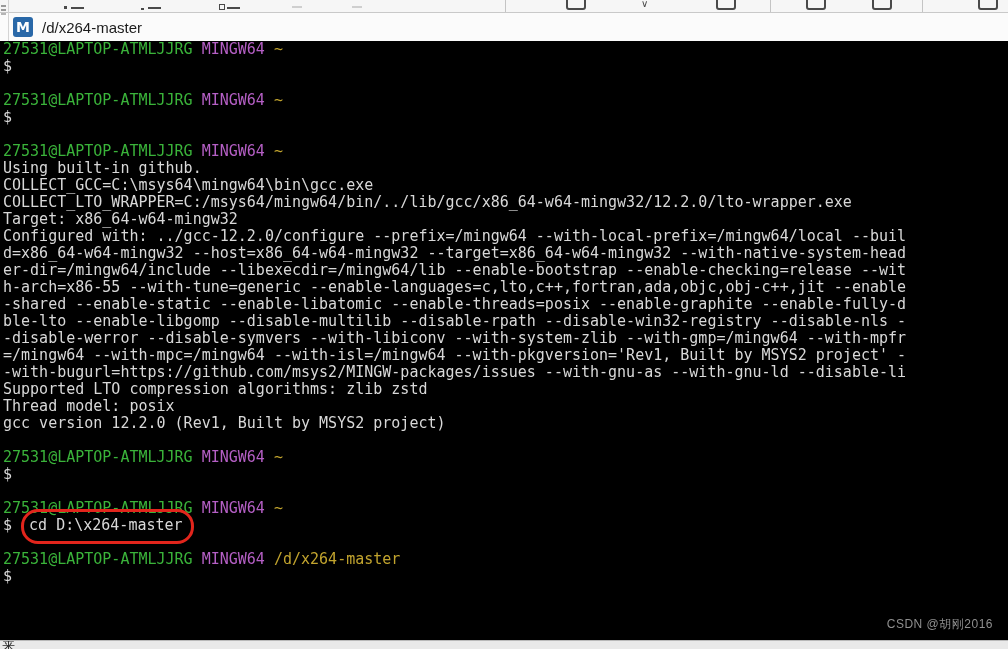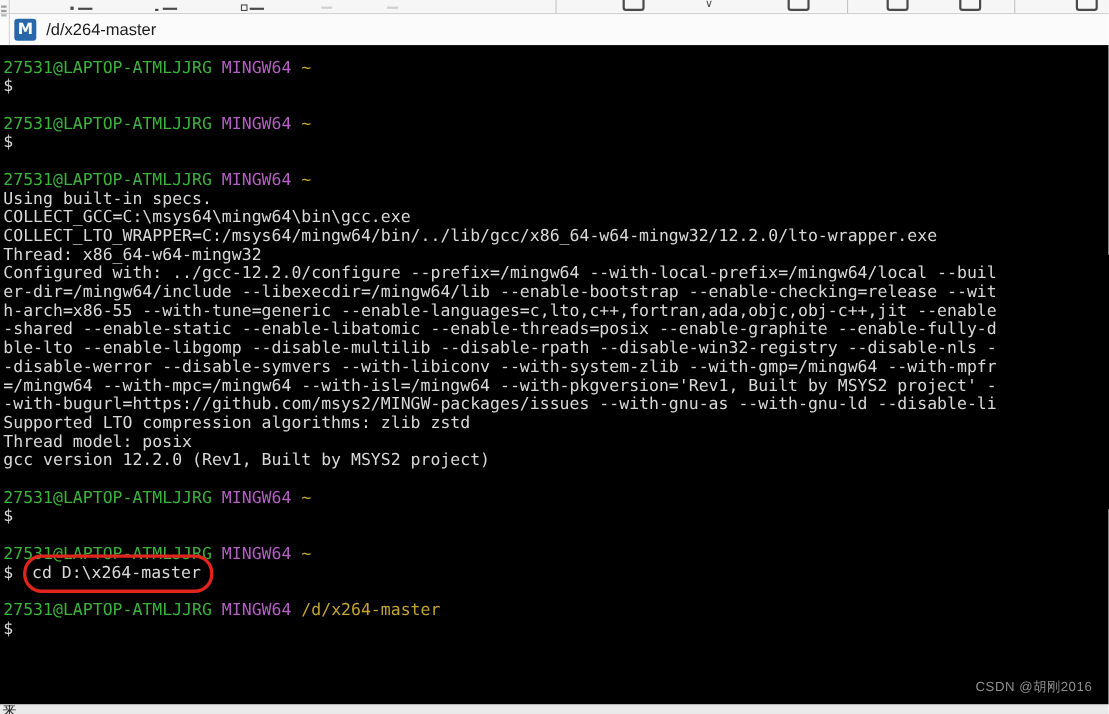--- a/index.html
+++ b/index.html
@@ -46,21 +46,21 @@
     color:#ffffff;font:bold 14px/20px "DejaVu Sans", sans-serif;
     text-align:center;
     flex:0 0 auto;
   }
   #window-title{margin-left:9px;font-size:15px;color:#1c1c1c;}
 
   
   #terminal{
     position:absolute;left:0;top:41px;width:1008px;height:599px;
     background:var(--bg);
-    padding:12px 0 0 3px;box-sizing:border-box;
+    padding:0 0 0 3px;box-sizing:border-box;
     overflow:hidden;
     font-family:"DejaVu Sans Mono", monospace;
     font-size:15px;line-height:17px;
   }
   .term-line{height:17px;white-space:pre;}
   .c-g{color:var(--g);}
   .c-m{color:var(--m);}
   .c-y{color:var(--y);}
   .c-w{color:var(--w);}
   .redbox{
@@ -118,25 +118,26 @@
   </div>
 
   <div id="terminal">
       <div class="term-line"><span class="c-g">27531@LAPTOP-ATMLJJRG </span><span class="c-m">MINGW64 </span><span class="c-y">~</span></div>
       <div class="term-line"><span class="c-w">$</span></div>
       <div class="term-line">&nbsp;</div>
       <div class="term-line"><span class="c-g">27531@LAPTOP-ATMLJJRG </span><span class="c-m">MINGW64 </span><span class="c-y">~</span></div>
       <div class="term-line"><span class="c-w">$</span></div>
       <div class="term-line">&nbsp;</div>
       <div class="term-line"><span class="c-g">27531@LAPTOP-ATMLJJRG </span><span class="c-m">MINGW64 </span><span class="c-y">~</span></div>
-      <div class="term-line"><span class="c-w">Using built-in specs.</span></div>
+      <div class="term-line"><span class="c-w">Using built-in github.</span></div>
       <div class="term-line"><span class="c-w">COLLECT_GCC=C:\msys64\mingw64\bin\gcc.exe</span></div>
       <div class="term-line"><span class="c-w">COLLECT_LTO_WRAPPER=C:/msys64/mingw64/bin/../lib/gcc/x86_64-w64-mingw32/12.2.0/lto-wrapper.exe</span></div>
-      <div class="term-line"><span class="c-w">Thread: x86_64-w64-mingw32</span></div>
+      <div class="term-line"><span class="c-w">Target: x86_64-w64-mingw32</span></div>
       <div class="term-line"><span class="c-w">Configured with: ../gcc-12.2.0/configure --prefix=/mingw64 --with-local-prefix=/mingw64/local --buil</span></div>
+      <div class="term-line"><span class="c-w">d=x86_64-w64-mingw32 --host=x86_64-w64-mingw32 --target=x86_64-w64-mingw32 --with-native-system-head</span></div>
       <div class="term-line"><span class="c-w">er-dir=/mingw64/include --libexecdir=/mingw64/lib --enable-bootstrap --enable-checking=release --wit</span></div>
       <div class="term-line"><span class="c-w">h-arch=x86-55 --with-tune=generic --enable-languages=c,lto,c++,fortran,ada,objc,obj-c++,jit --enable</span></div>
       <div class="term-line"><span class="c-w">-shared --enable-static --enable-libatomic --enable-threads=posix --enable-graphite --enable-fully-d</span></div>
       <div class="term-line"><span class="c-w">ble-lto --enable-libgomp --disable-multilib --disable-rpath --disable-win32-registry --disable-nls -</span></div>
       <div class="term-line"><span class="c-w">-disable-werror --disable-symvers --with-libiconv --with-system-zlib --with-gmp=/mingw64 --with-mpfr</span></div>
       <div class="term-line"><span class="c-w">=/mingw64 --with-mpc=/mingw64 --with-isl=/mingw64 --with-pkgversion='Rev1, Built by MSYS2 project' -</span></div>
       <div class="term-line"><span class="c-w">-with-bugurl=https://github.com/msys2/MINGW-packages/issues --with-gnu-as --with-gnu-ld --disable-li</span></div>
       <div class="term-line"><span class="c-w">Supported LTO compression algorithms: zlib zstd</span></div>
       <div class="term-line"><span class="c-w">Thread model: posix</span></div>
       <div class="term-line"><span class="c-w">gcc version 12.2.0 (Rev1, Built by MSYS2 project)</span></div>

